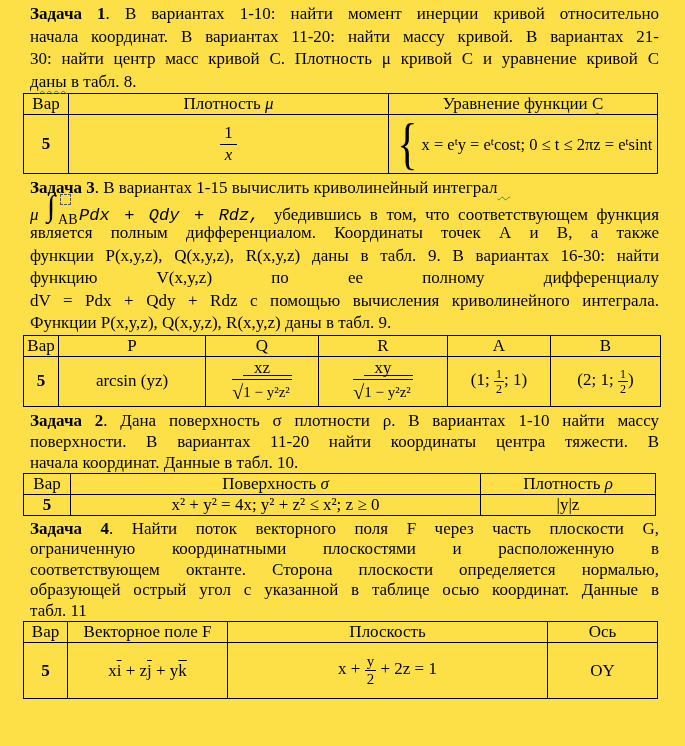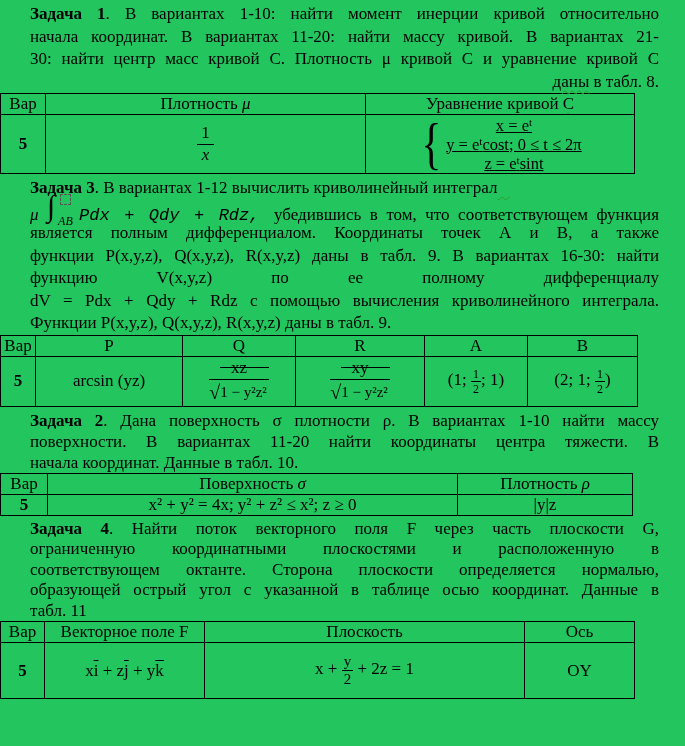--- a/index.html
+++ b/index.html
@@ -1,67 +1,67 @@
 <!DOCTYPE html>
 <html style="--squiggle: #2e9b2e;"><head>
 <meta charset="utf-8">
 <style>
   html,body{margin:0;padding:0;background:#fff;}
   .page{
     position:relative; width:685px; height:746px; overflow:hidden;
-    background:#22c55e; color:#000;
+    background:#fde047; color:#000;
     font-family:"Liberation Serif","DejaVu Serif",serif;
     font-size:17px;
   }
   .para{margin-left:30px; margin-right:26px;}
   .ln{white-space:nowrap; overflow:visible;}
   .jl{text-align:justify; text-align-last:justify; text-justify:inter-word;}
-  .p1{padding-top:3px;} .p1 .ln{line-height:22.5px; height:22.5px;text-align:right;}
+  .p1{padding-top:3px;} .p1 .ln{line-height:22.5px; height:22.5px;}
   .p2{margin-top:3px;}  .p2 .ln{line-height:22.5px; height:22.5px;}
   .p3{margin-top:3px;}  .p3 .ln{line-height:21px;   height:21px;}
   .p4{margin-top:3px;}  .p4 .ln{line-height:20.5px; height:20.5px;}
   b.tl{font-weight:bold;}
   i{font-style:italic;}
   
   .sq, .sqmark{
     text-decoration-line:underline;
     text-decoration-style:wavy;
     text-decoration-color:var(--squiggle,#2e9b2e);
     text-decoration-thickness:1px;
     text-underline-offset:3px;
   }
   
-  table.tbl{border-collapse:collapse; table-layout:fixed; font-size:17px;}
+  table.tbl{border-collapse:collapse; table-layout:fixed; margin-left:23px; font-size:17px;}
   table.tbl td{border:1.7px solid #000; text-align:center; vertical-align:middle; padding:0; overflow:hidden;}
   td.vb{font-weight:bold;}
   
   .frac{display:inline-block; vertical-align:middle; text-align:center; line-height:1.2;}
   .fnum{display:block; border-bottom:1.2px solid #000; padding:0 4px;}
   .fden{display:block; padding-top:0px;}
   
   .rad{white-space:nowrap;}
   .radsign{font-size:20px; vertical-align:-2px;}
-  .radicand{border-top:1.2px solid #000; font-size:15px; padding:16px 2px 0 0;}
+  .radicand{border-top:1.2px solid #000; font-size:15px; padding:8px 2px 0 0;}
   
   .pfrac{display:inline-block; vertical-align:middle; text-align:center; line-height:1; font-size:12px;}
   .pfrac .n{display:block; border-bottom:1px solid #000; padding:0 2px 1px 2px;}
   .pfrac .d{display:block; padding-top:1px;}
   
   .gfrac{font-size:15px;}
   
   .sys{display:inline-flex; align-items:center;}
   .brace{font-size:56px; line-height:56px; font-weight:400; margin-right:1px; transform:scaleX(.75);}
-  .syslines{display:inline-flex; flex-direction:column;text-decoration:underline;}
+  .syslines{display:inline-flex; }
   .seq{display:block; text-align:center; line-height:19px; font-size:16.5px; white-space:nowrap;}
   sup.e{font-size:11px; vertical-align:5px; line-height:0;}
   
   .intwrap{position:relative; display:inline-block; width:32px; height:22px; vertical-align:-2px;}
   .intsign{position:absolute; left:0; top:-9px; font-size:30px; line-height:30px; font-style:italic;}
   .intbox{position:absolute; left:13px; top:-6px; width:9px; height:9px; border:1px dashed #555;}
-  .intsub{position:absolute; left:11px; bottom:-5px; font-size:12px; font-style:italic; line-height:1;}
+  .intsub{position:absolute; left:11px; bottom:-5px; font-size:14px; line-height:1;}
   .mexpr{font-style:italic;font-family:Liberation Mono, monospace;}
   .bar{text-decoration:overline; text-decoration-thickness:1px;}
 </style>
 </head>
 <body>
 
 <div class="page">
 
   <div class="para p1">
     <div class="ln jl"><b class="tl">Задача 1</b><span>. В вариантах 1-10: найти момент инерции кривой относительно</span></div>
@@ -73,21 +73,21 @@
   <table class="tbl t8">
     <colgroup>
         <col style="width:45px">
         <col style="width:320px">
         <col style="width:269px">
       </colgroup>
     <tbody>
       <tr style="height:21px">
         <td>Вар</td>
         <td><span>Плотность </span><i>μ</i></td>
-        <td><span>Уравнение кривой </span><span class="sq">С</span></td>
+        <td><span>Уравнение функции </span><span class="sq">С</span></td>
       </tr>
       <tr style="height:59px">
         <td class="vb">5</td>
         <td>
           <span class="frac"><span class="fnum">1</span><span class="fden"><i>x</i></span></span>
         </td>
         <td>
           <span class="sys">
             <span class="brace">{</span>
             <span class="syslines">
@@ -95,21 +95,21 @@
               <span class="seq"><span>y = e</span><sup class="e">t</sup><span>cost; 0 ≤ t ≤ 2π</span></span>
               <span class="seq"><span>z = e</span><sup class="e">t</sup><span>sint</span></span>
             </span>
           </span>
         </td>
       </tr>
     </tbody>
   </table>
 
   <div class="para p2">
-    <div class="ln"><b class="tl">Задача 3</b><span>. В вариантах 1-12 вычислить криволинейный интеграл</span><span class="sqmark">&nbsp;&nbsp;&nbsp;</span></div>
+    <div class="ln"><b class="tl">Задача 3</b><span>. В вариантах 1-15 вычислить криволинейный интеграл</span><span class="sqmark">&nbsp;&nbsp;&nbsp;</span></div>
     <div class="ln jl"><i>μ </i><span class="intwrap"><span class="intsign">∫</span><span class="intbox"></span><span class="intsub">AB</span></span><span class="mexpr">Pdx + Qdy + Rdz, </span><span>убедившись в том, что соответствующем функция</span></div>
     <div class="ln jl">является полным дифференциалом. Координаты точек А и В, а также</div>
     <div class="ln jl">функции P(x,y,z), Q(x,y,z), R(x,y,z) даны в табл. 9. В вариантах 16-30: найти</div>
     <div class="ln jl">функцию V(x,y,z) по ее полному дифференциалу</div>
     <div class="ln jl">dV = Pdx + Qdy + Rdz с помощью вычисления криволинейного интеграла.</div>
     <div class="ln">Функции P(x,y,z), Q(x,y,z), R(x,y,z) даны в табл. 9.</div>
   </div>
 
   <table class="tbl t9">
     <colgroup>

